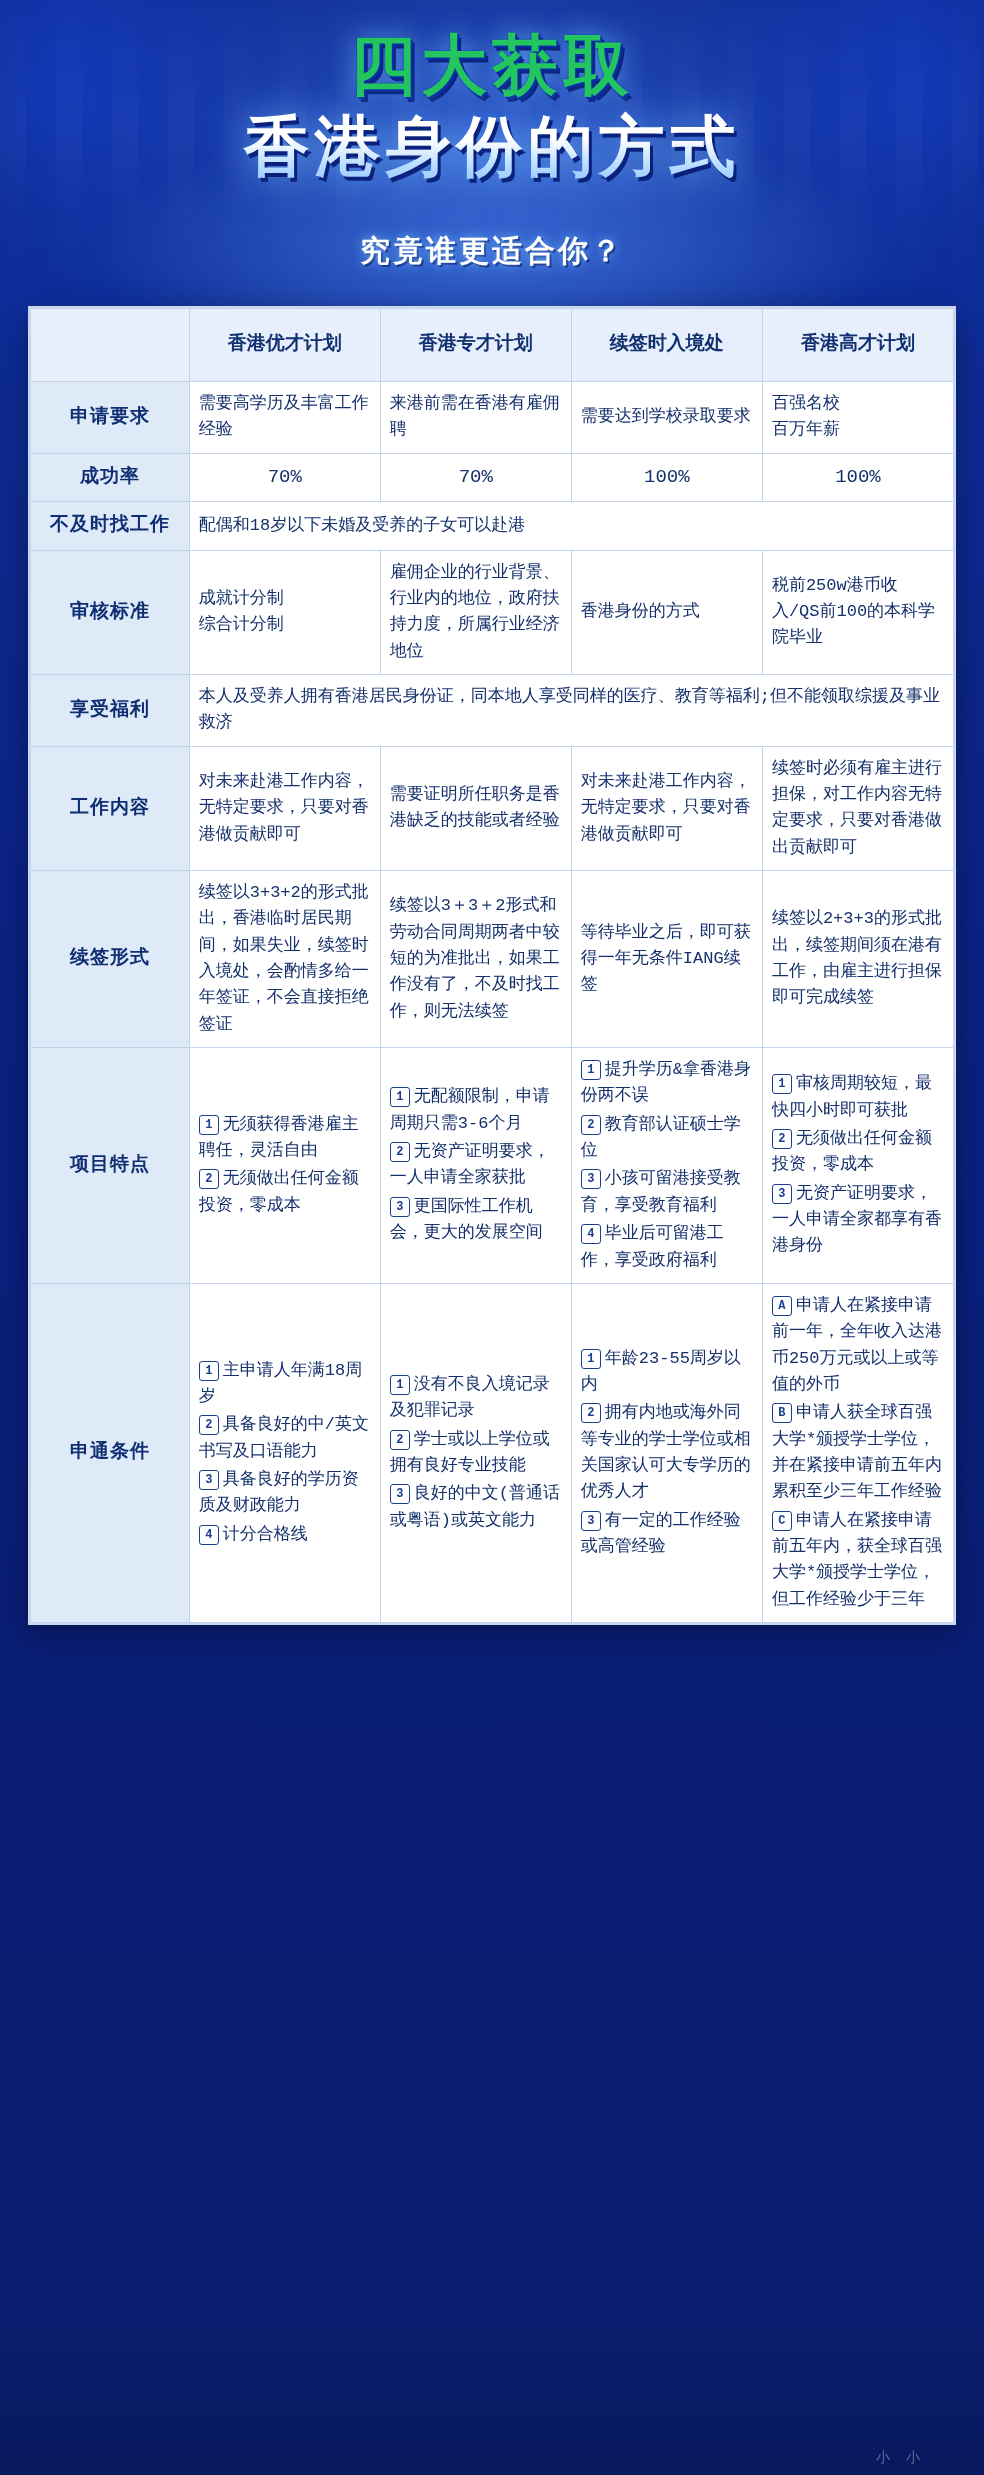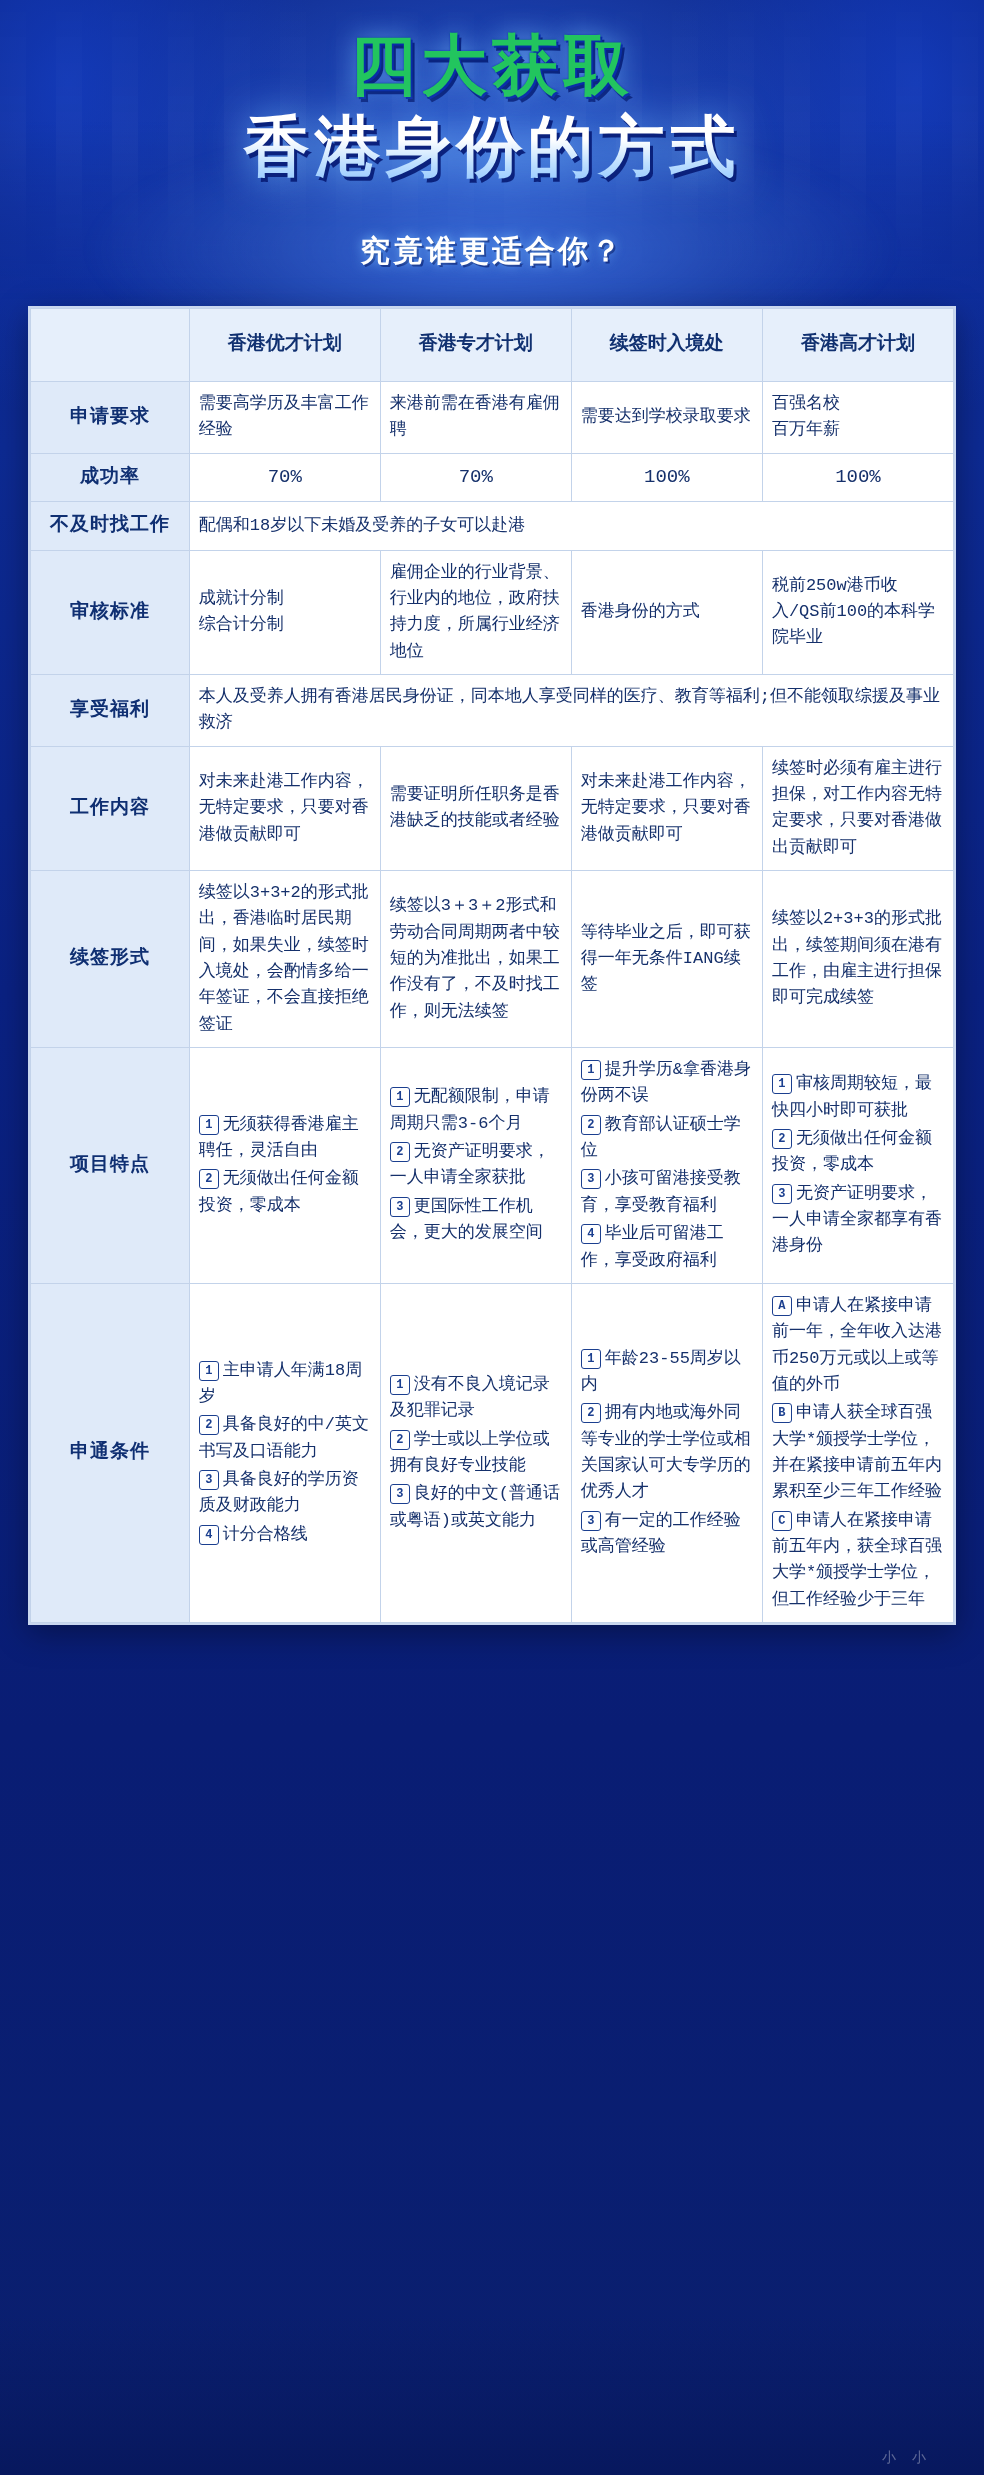--- a/index.html
+++ b/index.html
@@ -157,21 +157,21 @@
     font-weight: bold;
     color: #1b3f8f;
     margin-right: 4px;
     vertical-align: 1px;
   }
   .feat-item { margin-bottom: 2px; }
   .feat-item:last-child { margin-bottom: 0; }
 
   .bottom-mark {
     position: absolute;
-    right: 52px;
+    right: 58px;
     bottom: 8px;
     color: rgba(255,255,255,0.35);
     font-size: 14px;
     letter-spacing: 6px;
   }
 </style>
 </head>
 <body>
 
 <div class="bg">

